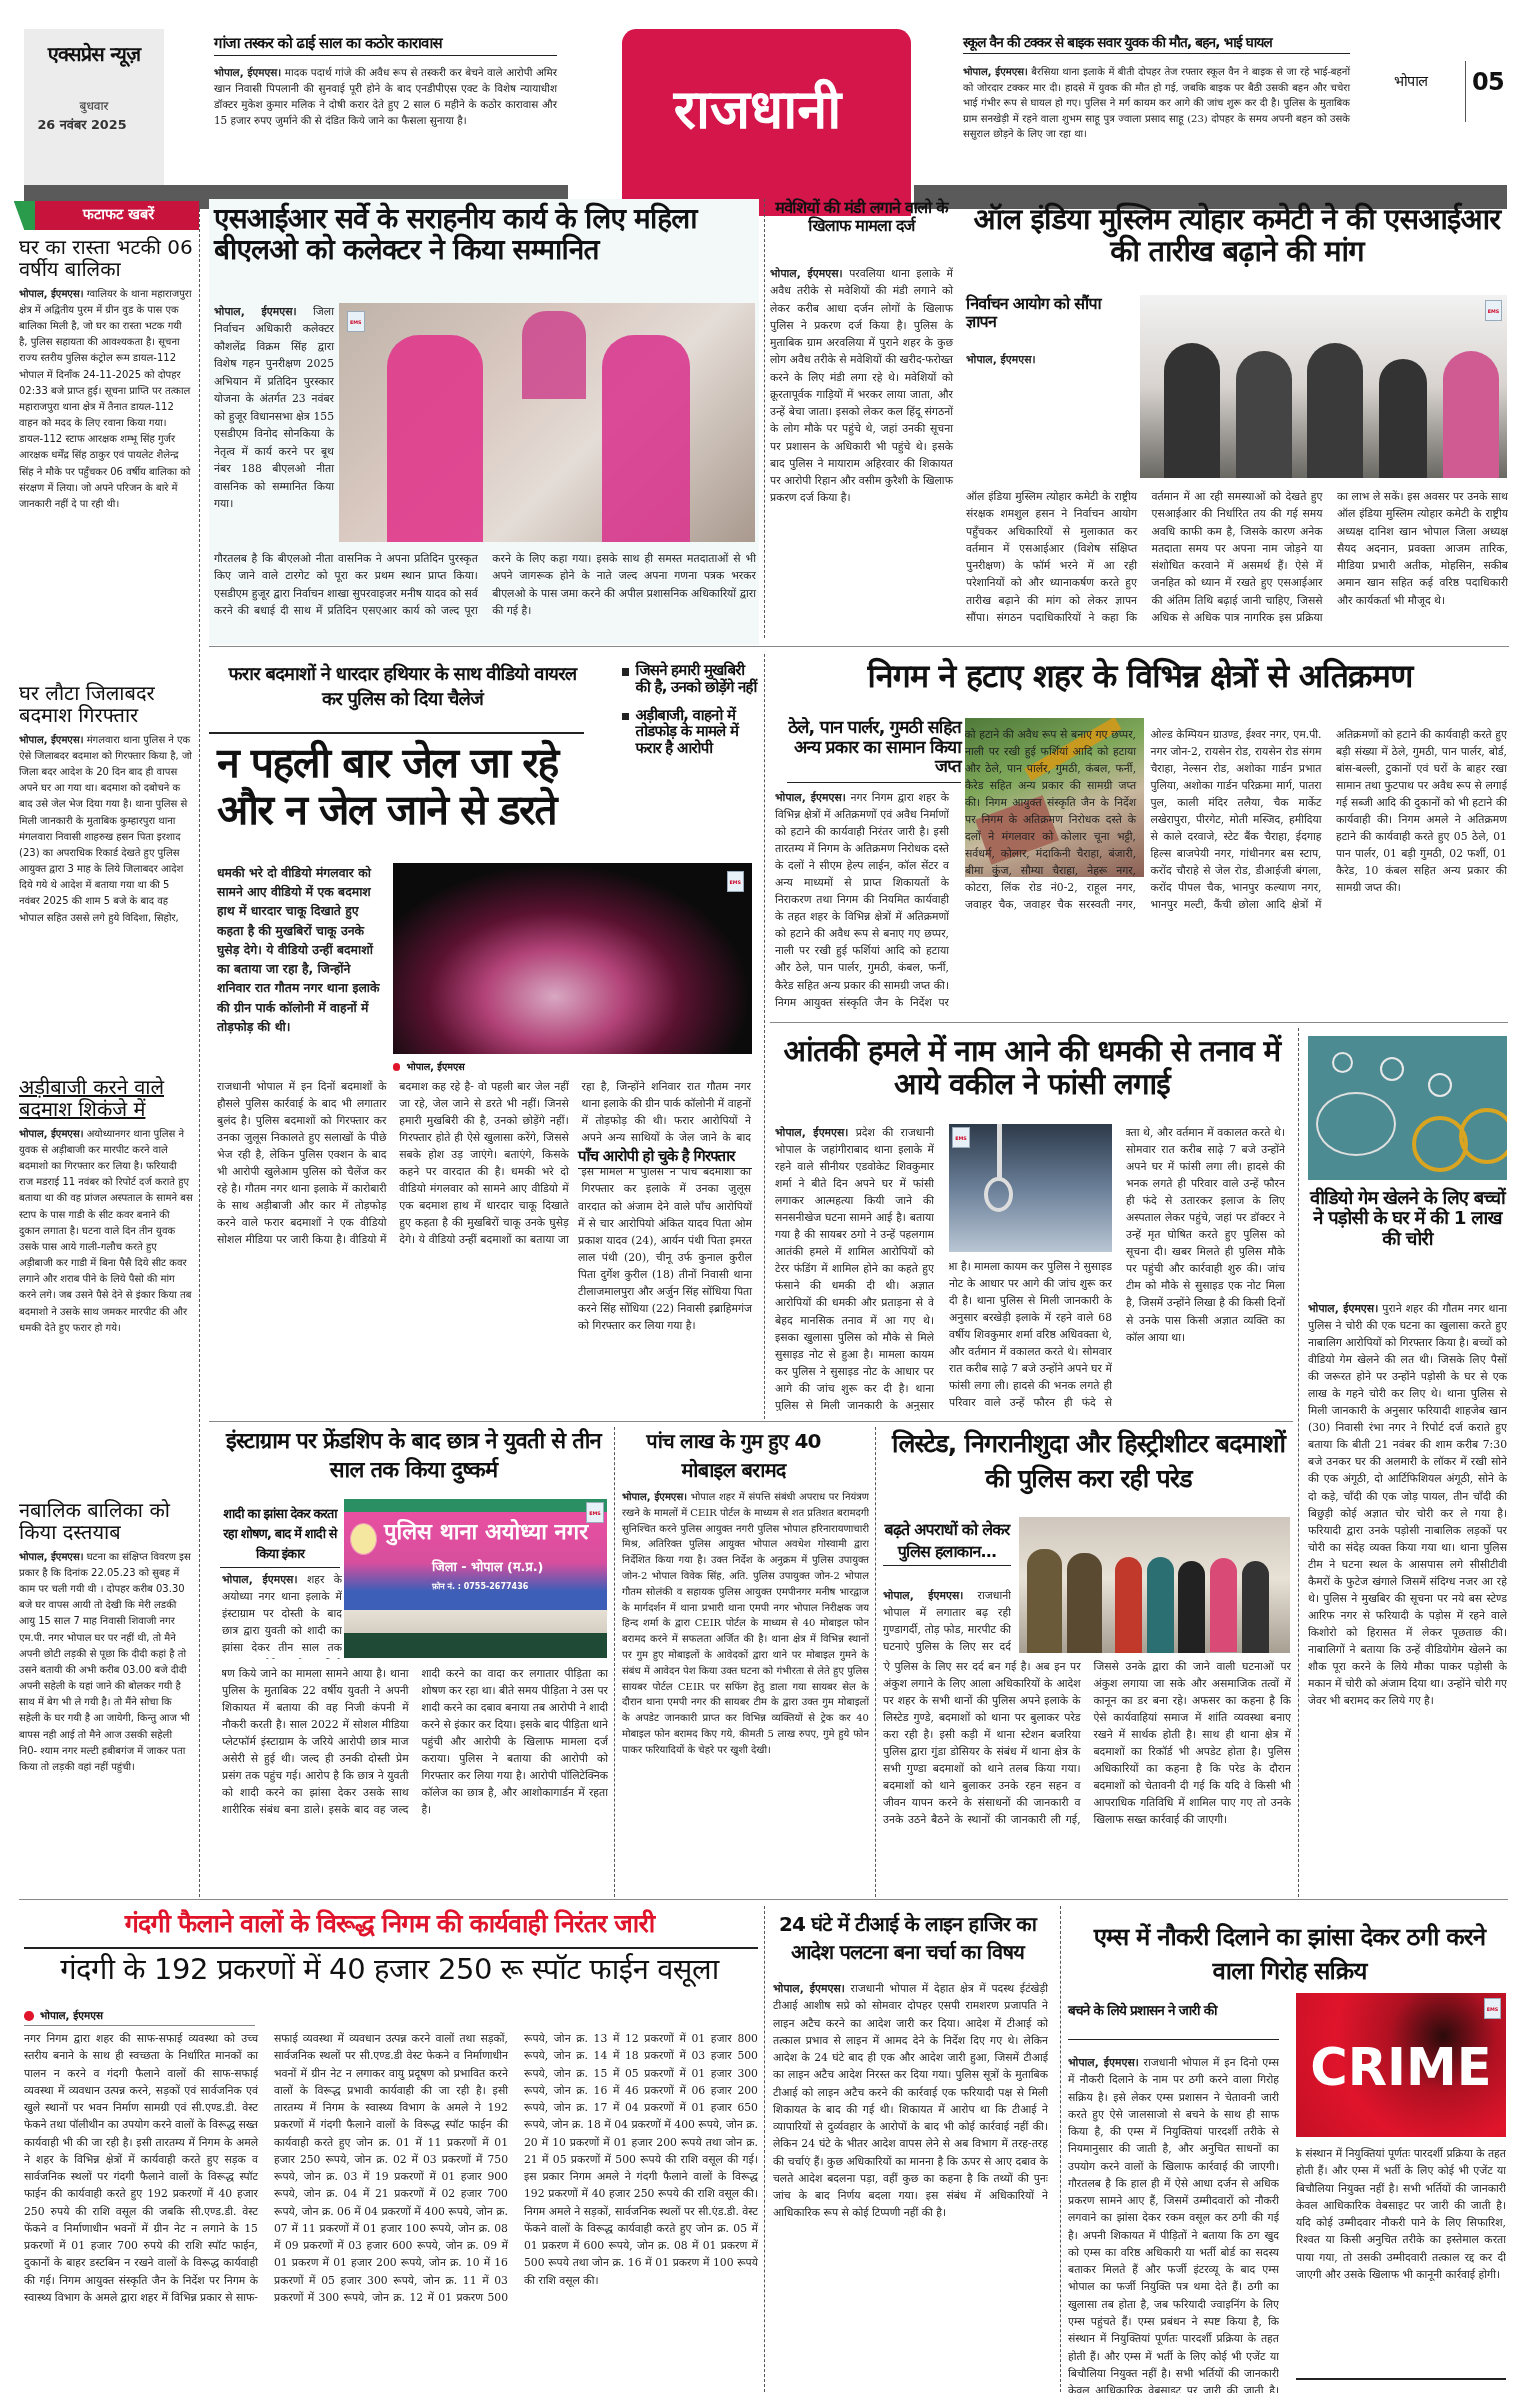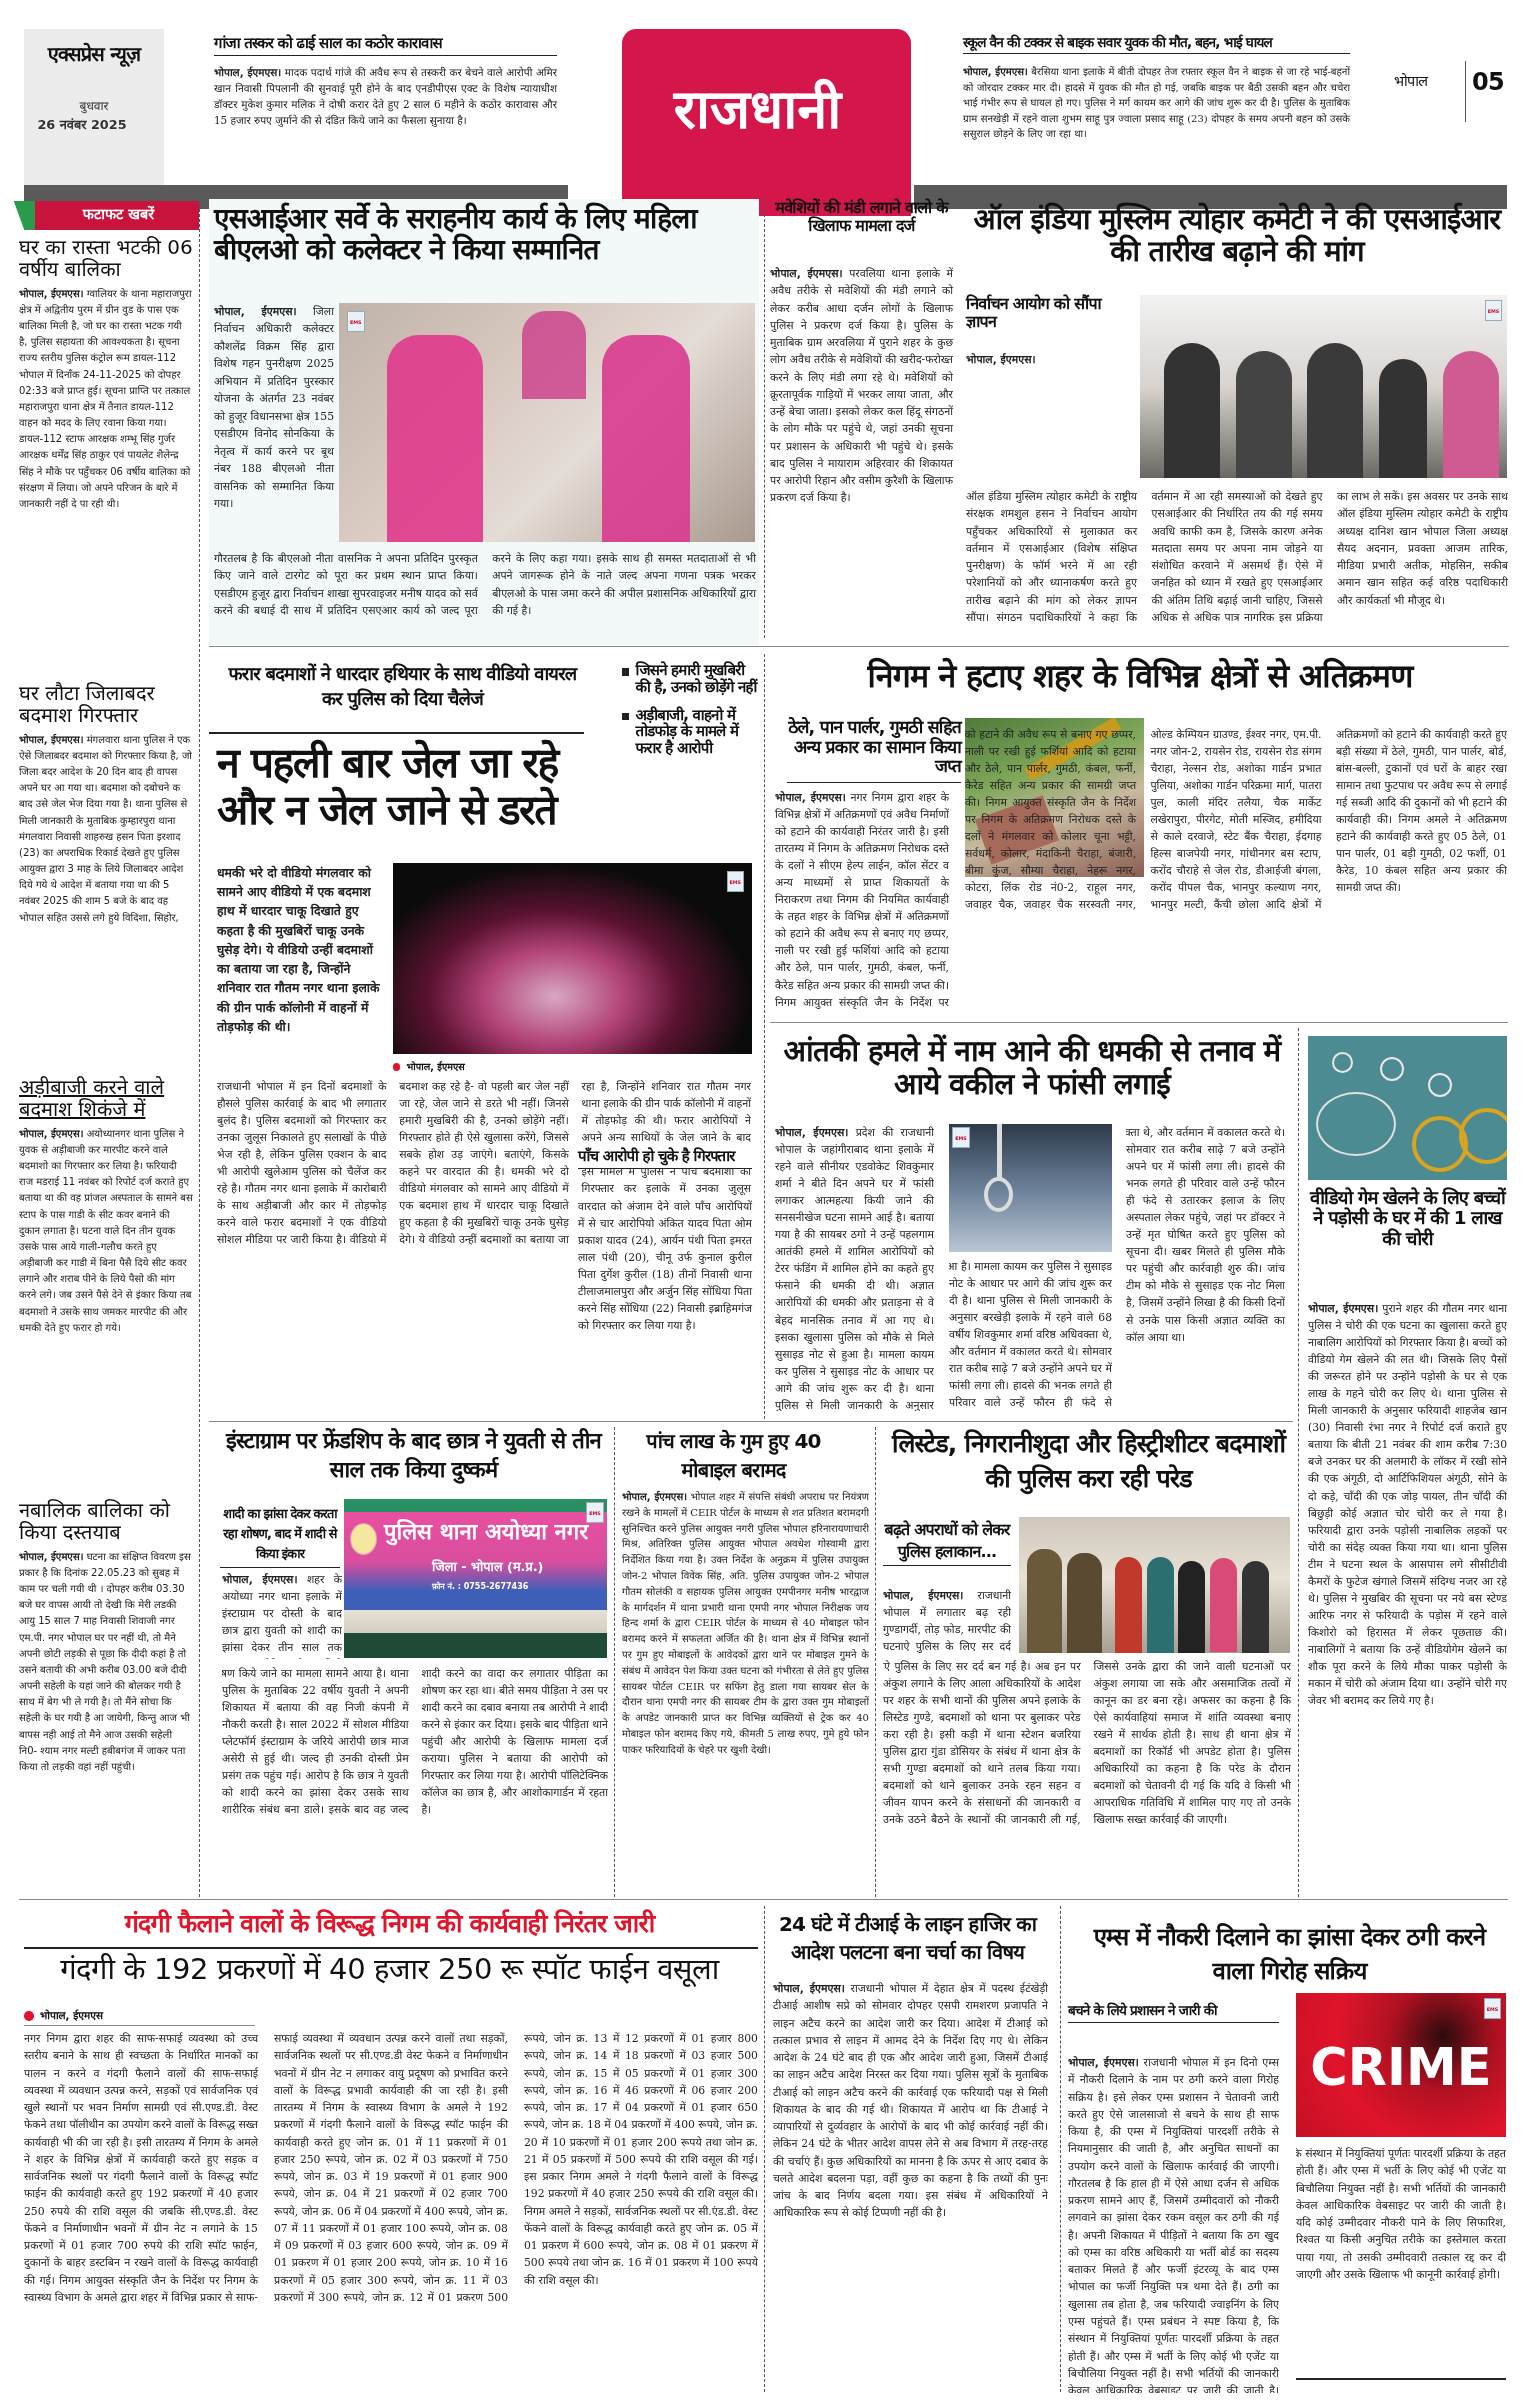--- a/index.html
+++ b/index.html
@@ -242,21 +242,21 @@
 
 <div class="vrule" style="left:764px;top:1906px;height:486px;"></div>
 <div class="abs hl" style="left:772px;top:1910px;width:271px;text-align:center;font-size:20px;line-height:1.4;">24 घंटे में टीआई के लाइन हाजिर का आदेश पलटना बना चर्चा का विषय</div>
 <div class="abs body-text" style="left:773px;top:1980px;width:275px;font-size:10.8px;line-height:1.6;height:411px;overflow:hidden;">
   <b>भोपाल, ईएमएस।</b>
   <span>राजधानी भोपाल में देहात क्षेत्र में पदस्थ ईटंखेड़ी टीआई आशीष सप्रे को सोमवार दोपहर एसपी रामशरण प्रजापति ने लाइन अटैच करने का आदेश जारी कर दिया। आदेश में टीआई को तत्काल प्रभाव से लाइन में आमद देने के निर्देश दिए गए थे। लेकिन आदेश के 24 घंटे बाद ही एक और आदेश जारी हुआ, जिसमें टीआई का लाइन अटैच आदेश निरस्त कर दिया गया। पुलिस सूत्रों के मुताबिक टीआई को लाइन अटैच करने की कार्रवाई एक फरियादी पक्ष से मिली शिकायत के बाद की गई थी। शिकायत में आरोप था कि टीआई ने व्यापारियों से दुर्व्यवहार के आरोपों के बाद भी कोई कार्रवाई नहीं की। लेकिन 24 घंटे के भीतर आदेश वापस लेने से अब विभाग में तरह-तरह की चर्चाएं हैं। कुछ अधिकारियों का मानना है कि ऊपर से आए दबाव के चलते आदेश बदलना पड़ा, वहीं कुछ का कहना है कि तथ्यों की पुनः जांच के बाद निर्णय बदला गया। इस संबंध में अधिकारियों ने आधिकारिक रूप से कोई टिप्पणी नहीं की है।</span>
 </div>
 
 <div class="vrule" style="left:1060px;top:1906px;height:486px;"></div>
 <div class="abs hl" style="left:1072px;top:1921px;width:435px;text-align:center;font-size:24px;line-height:1.4;">एम्स में नौकरी दिलाने का झांसा देकर ठगी करने वाला गिरोह सक्रिय</div>
-<div class="abs hl" style="left:1068px;top:2003px;width:211px;font-size:13.6px;border-bottom:1.6px solid #222;padding-bottom:4px;">बचने के लिये प्रशासन ने जारी की</div>
+<div class="abs hl" style="left:1068px;top:2003px;width:211px;font-size:13.6px;border-bottom:1.6px solid #222;padding-bottom:21px;">बचने के लिये प्रशासन ने जारी की</div>
 <div class="photo" style="left:1296px;top:1993px;width:210px;height:144px;background:radial-gradient(circle at 70% 30%,#2b0b0b 0%,#b01122 30%,#e0142b 60%,#c41025 100%);">
   <div class="abs hl" style="left:0;top:46px;width:210px;text-align:center;font-size:51px;color:#fff;letter-spacing:0;">CRIME</div>
   <div class="ems" style="right:4.8px;top:4.8px;">EMS</div>
 </div>
 <div class="abs body-text" style="left:1068px;top:2054px;width:211px;font-size:10.8px;line-height:1.6;height:339px;overflow:hidden;">
   <b>भोपाल, ईएमएस।</b>
   <span>राजधानी भोपाल में इन दिनो एम्स में नौकरी दिलाने के नाम पर ठगी करने वाला गिरोह सक्रिय है। इसे लेकर एम्स प्रशासन ने चेतावनी जारी करते हुए ऐसे जालसाजो से बचने के साथ ही साफ किया है, की एम्स में नियुक्तियां पारदर्शी तरीके से नियमानुसार की जाती है, और अनुचित साधनों का उपयोग करने वालों के खिलाफ कार्रवाई की जाएगी। गौरतलब है कि हाल ही में ऐसे आधा दर्जन से अधिक प्रकरण सामने आए हैं, जिसमें उम्मीदवारों को नौकरी लगवाने का झांसा देकर रकम वसूल कर ठगी की गई है। अपनी शिकायत में पीड़ितों ने बताया कि ठग खुद को एम्स का वरिष्ठ अधिकारी या भर्ती बोर्ड का सदस्य बताकर मिलते हैं और फर्जी इंटरव्यू के बाद एम्स भोपाल का फर्जी नियुक्ति पत्र थमा देते हैं। ठगी का खुलासा तब होता है, जब फरियादी ज्वाइनिंग के लिए एम्स पहुंचते हैं। एम्स प्रबंधन ने स्पष्ट किया है, कि संस्थान में नियुक्तियां पूर्णतः पारदर्शी प्रक्रिया के तहत होती हैं। और एम्स में भर्ती के लिए कोई भी एजेंट या बिचौलिया नियुक्त नहीं है। सभी भर्तियों की जानकारी केवल आधिकारिक वेबसाइट पर जारी की जाती है। यदि कोई उम्मीदवार नौकरी पाने के लिए सिफारिश, रिश्वत या किसी अनुचित तरीके का इस्तेमाल करता पाया गया, तो उसकी उम्मीदवारी तत्काल रद्द कर दी जाएगी और उसके खिलाफ भी कानूनी कार्रवाई होगी।</span>
 </div>
 <div class="abs body-text" style="left:1296px;top:2145px;width:210px;font-size:10.8px;line-height:1.6;height:231px;overflow:hidden;text-indent:-3109px;">राजधानी भोपाल में इन दिनो एम्स में नौकरी दिलाने के नाम पर ठगी करने वाला गिरोह सक्रिय है। इसे लेकर एम्स प्रशासन ने चेतावनी जारी करते हुए ऐसे जालसाजो से बचने के साथ ही साफ किया है, की एम्स में नियुक्तियां पारदर्शी तरीके से नियमानुसार की जाती है, और अनुचित साधनों का उपयोग करने वालों के खिलाफ कार्रवाई की जाएगी। गौरतलब है कि हाल ही में ऐसे आधा दर्जन से अधिक प्रकरण सामने आए हैं, जिसमें उम्मीदवारों को नौकरी लगवाने का झांसा देकर रकम वसूल कर ठगी की गई है। अपनी शिकायत में पीड़ितों ने बताया कि ठग खुद को एम्स का वरिष्ठ अधिकारी या भर्ती बोर्ड का सदस्य बताकर मिलते हैं और फर्जी इंटरव्यू के बाद एम्स भोपाल का फर्जी नियुक्ति पत्र थमा देते हैं। ठगी का खुलासा तब होता है, जब फरियादी ज्वाइनिंग के लिए एम्स पहुंचते हैं। एम्स प्रबंधन ने स्पष्ट किया है, कि संस्थान में नियुक्तियां पूर्णतः पारदर्शी प्रक्रिया के तहत होती हैं। और एम्स में भर्ती के लिए कोई भी एजेंट या बिचौलिया नियुक्त नहीं है। सभी भर्तियों की जानकारी केवल आधिकारिक वेबसाइट पर जारी की जाती है। यदि कोई उम्मीदवार नौकरी पाने के लिए सिफारिश, रिश्वत या किसी अनुचित तरीके का इस्तेमाल करता पाया गया, तो उसकी उम्मीदवारी तत्काल रद्द कर दी जाएगी और उसके खिलाफ भी कानूनी कार्रवाई होगी।</div>
 <div class="rule" style="left:1296px;top:2378px;width:210px;"></div>

